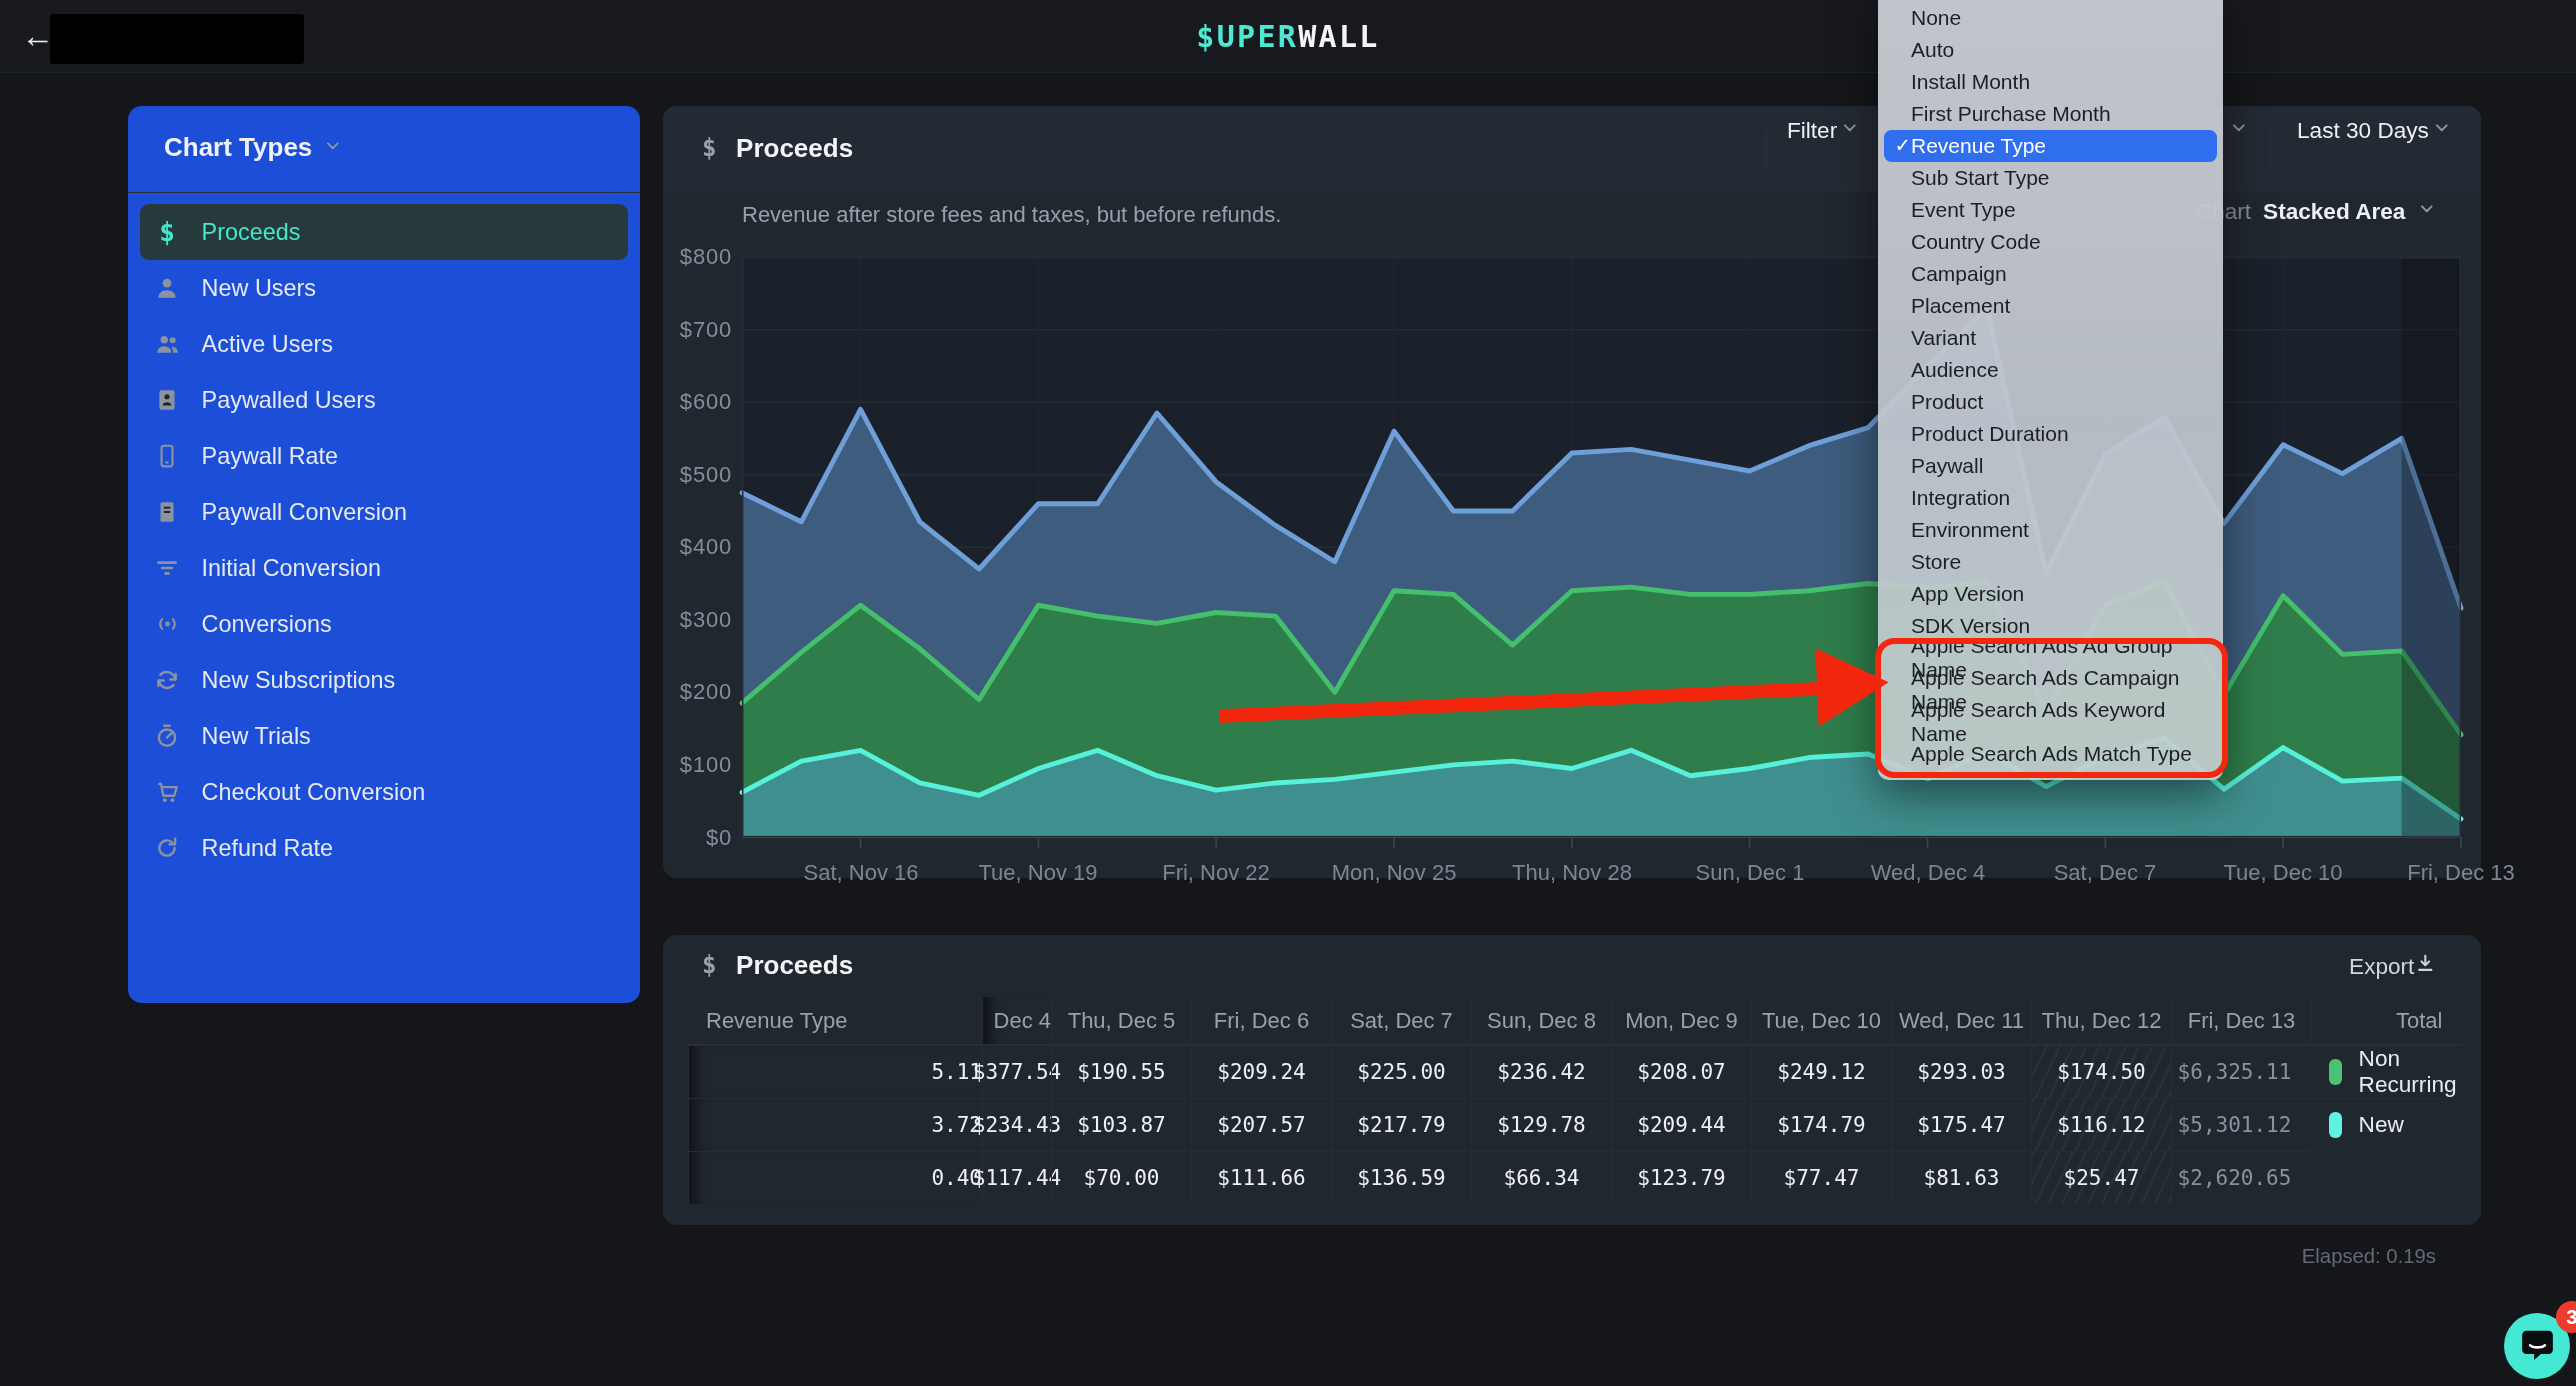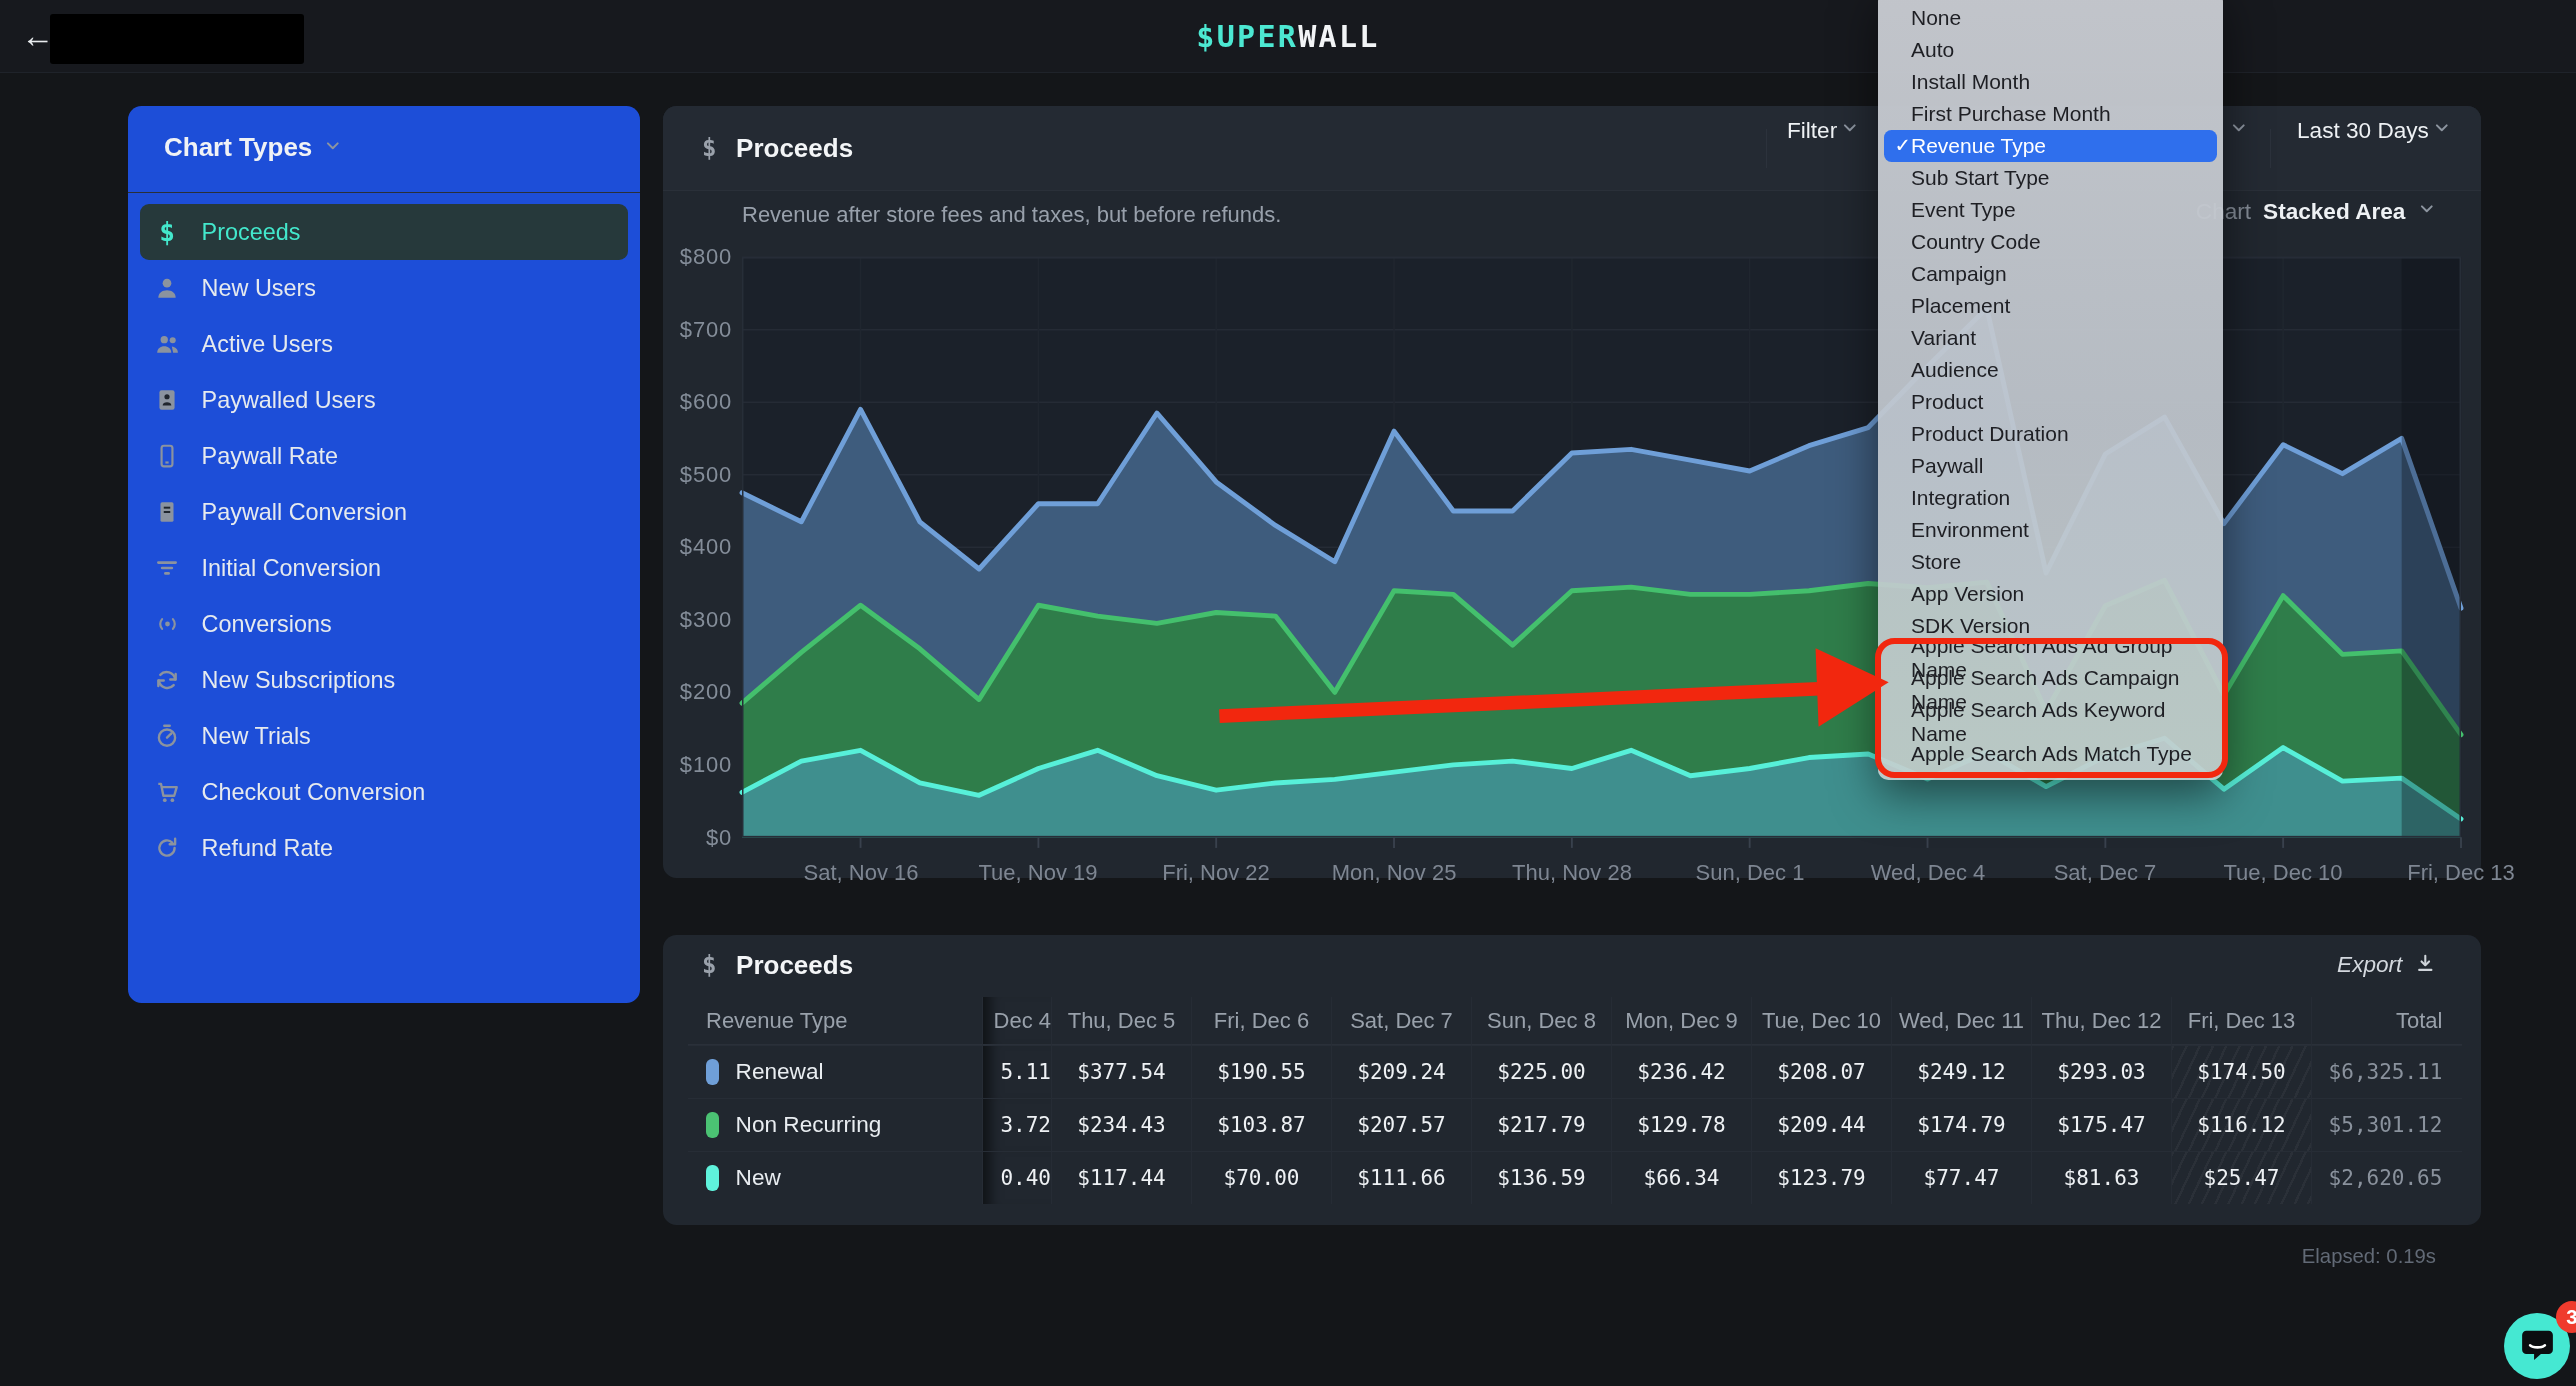--- a/index.html
+++ b/index.html
@@ -45,21 +45,21 @@
 
   
   #ylabels{position:absolute;left:0;top:151px;width:69px;height:580px;}
   #ylabels span{position:absolute;right:0;font-size:22px;color:#848d99;letter-spacing:0.8px;}
   #plot{position:absolute;left:79px;top:151px;width:1719px;height:580px;}
   #xlabels{position:absolute;left:79px;top:748px;width:1719px;height:30px;}
   #xlabels span{position:absolute;transform:translateX(-50%);font-size:22px;color:#7e8692;white-space:nowrap;}
 
   
   #tp-head{position:absolute;left:0;top:0;width:100%;height:60px;}
-  #export-btn{position:absolute;right:44px;top:16.6px;display:flex;align-items:flex-start;gap:12px;font-size:22.6px;color:#d3d8de;cursor:pointer;font-style:italic;}
+  #export-btn{position:absolute;right:44px;top:16.6px;display:flex;align-items:flex-end;font-size:22.6px;color:#d3d8de;cursor:pointer;}
   #ptable{position:absolute;left:25px;top:62px;display:grid;grid-template-columns:294px 69px repeat(9,140px) 151px;grid-template-rows:48px 53px 53px 53px;}
   .cell{display:flex;align-items:center;justify-content:center;font-size:21px;}
   .cell.th{color:#99a1ab;font-size:22px;border-bottom:0.8px solid #2a3039;}
   .cell.vb{border-left:0.8px solid #262c35;}
   .cell.bt{border-top:0.8px solid #272d36;}
   .cell.c-first{justify-content:flex-start;padding-left:18px;}
   .cell.c-clip{justify-content:flex-end;overflow:hidden;white-space:nowrap;box-shadow:inset 16.6px 0 12px -9px rgba(0,0,0,.5);}
   .cell.c-total{justify-content:flex-end;padding-right:19.6px;}
   .cell.val{font-family:"DejaVu Sans Mono",monospace;color:#eef1f4;}
   .cell.val.c-total{color:#8a929d;}
@@ -345,24 +345,20 @@
         <div class="cell th vb">Thu, Dec 5</div>
         <div class="cell th vb">Fri, Dec 6</div>
         <div class="cell th vb">Sat, Dec 7</div>
         <div class="cell th vb">Sun, Dec 8</div>
         <div class="cell th vb">Mon, Dec 9</div>
         <div class="cell th vb">Tue, Dec 10</div>
         <div class="cell th vb">Wed, Dec 11</div>
         <div class="cell th vb">Thu, Dec 12</div>
         <div class="cell th vb">Fri, Dec 13</div>
         <div class="cell th vb c-total">Total</div>
-        <div class="cell c-first bt">
-          <span class="chip" style="background: rgb(111, 159, 216);"></span>
-          <span class="rowlbl">Renewal</span>
-        </div>
         <div class="cell val vb bt c-clip">5.11</div>
         <div class="cell val vb bt">$377.54</div>
         <div class="cell val vb bt">$190.55</div>
         <div class="cell val vb bt">$209.24</div>
         <div class="cell val vb bt">$225.00</div>
         <div class="cell val vb bt">$236.42</div>
         <div class="cell val vb bt">$208.07</div>
         <div class="cell val vb bt">$249.12</div>
         <div class="cell val vb bt">$293.03</div>
         <div class="cell val vb bt hatch">$174.50</div>

